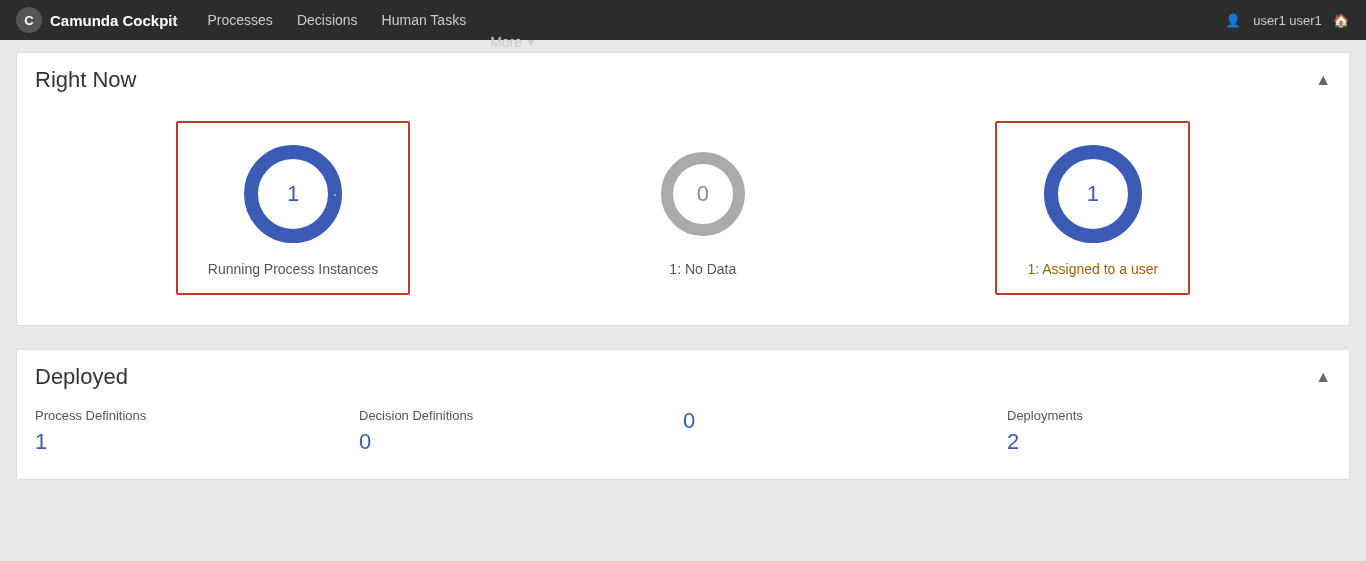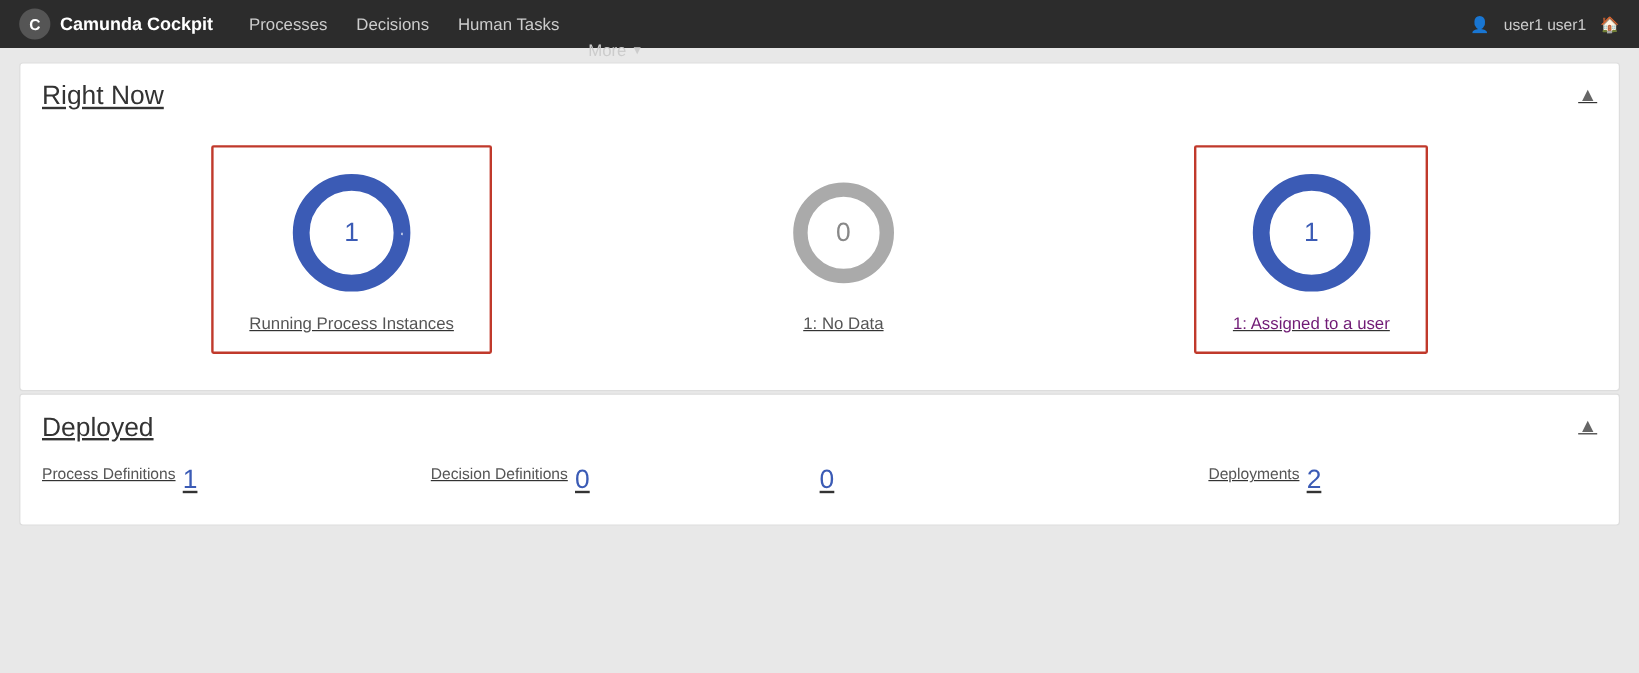--- a/index.html
+++ b/index.html
@@ -75,22 +75,21 @@
       gap: 12px;
       color: #ccc;
       font-size: 13px;
     }
 
     
     .main-content {
       padding: 12px 16px;
       display: flex;
       flex-direction: column;
-      gap: 2px;
-      text-decoration: underline;
+      gap: 23px;
     }
 
     
     .panel {
       background: #fff;
       border: 1px solid #ddd;
       border-radius: 3px;
       position: relative;
     }
     .panel-header {
@@ -154,34 +153,34 @@
     }
     .donut-blue .donut-center { color: #3b5bb5; }
     .donut-gray .donut-center { color: #888; }
 
     .stat-label {
       font-size: 14px;
       color: #555;
       text-align: center;
     }
     .stat-label.blue-link {
-      color: #701a75;
+      color: #a16207;
       text-decoration: none;
     }
 
     
     .deployed-content {
       display: flex;
       padding: 10px 18px 24px 18px;
       gap: 0;
     }
     .deployed-item {
       flex: 1;
       display: flex;
-      flex-direction: row;
+      flex-direction: column;
       gap: 6px;
     }
     .deployed-item-label {
       font-size: 13px;
       color: #555;
     }
     .deployed-item-value {
       font-size: 22px;
       font-weight: 300;
       color: #3b5bb5;

